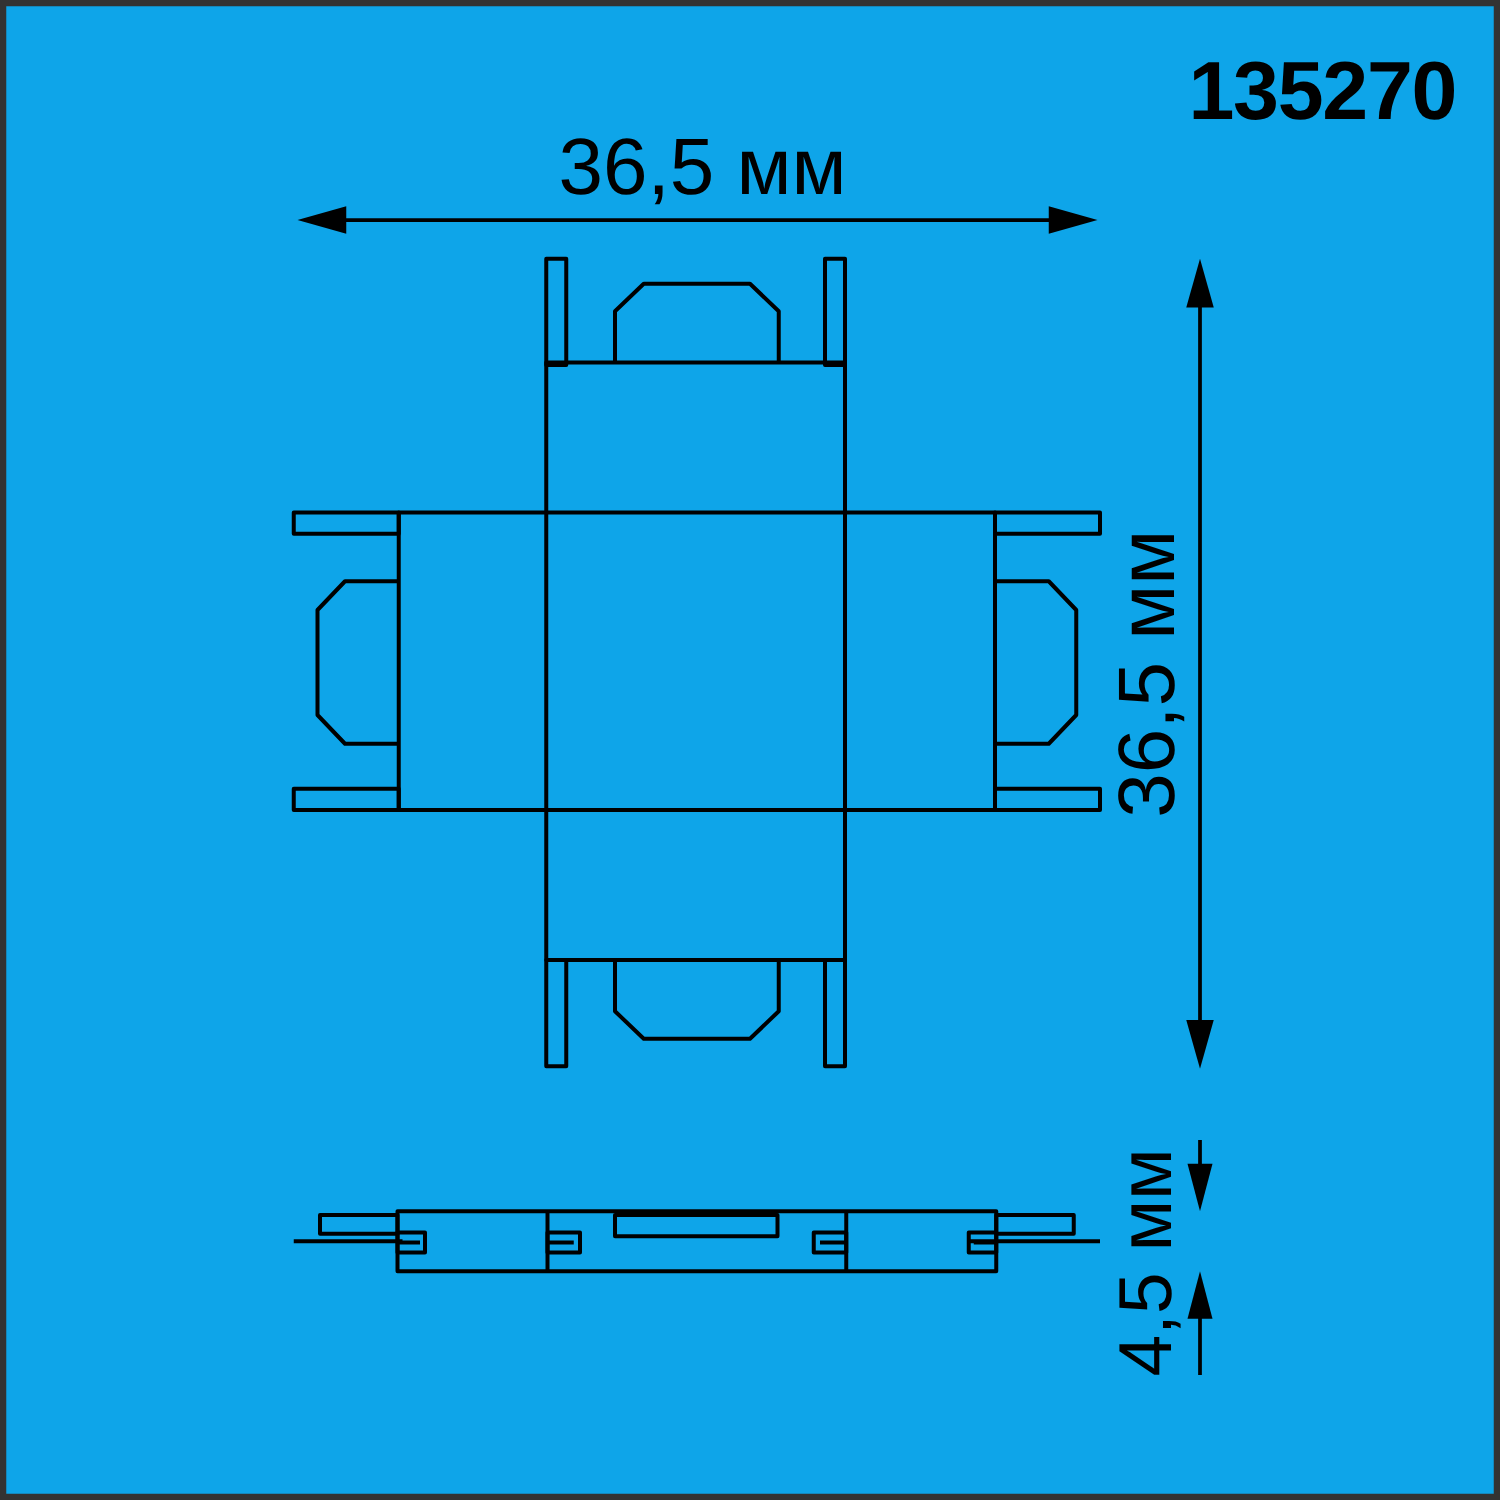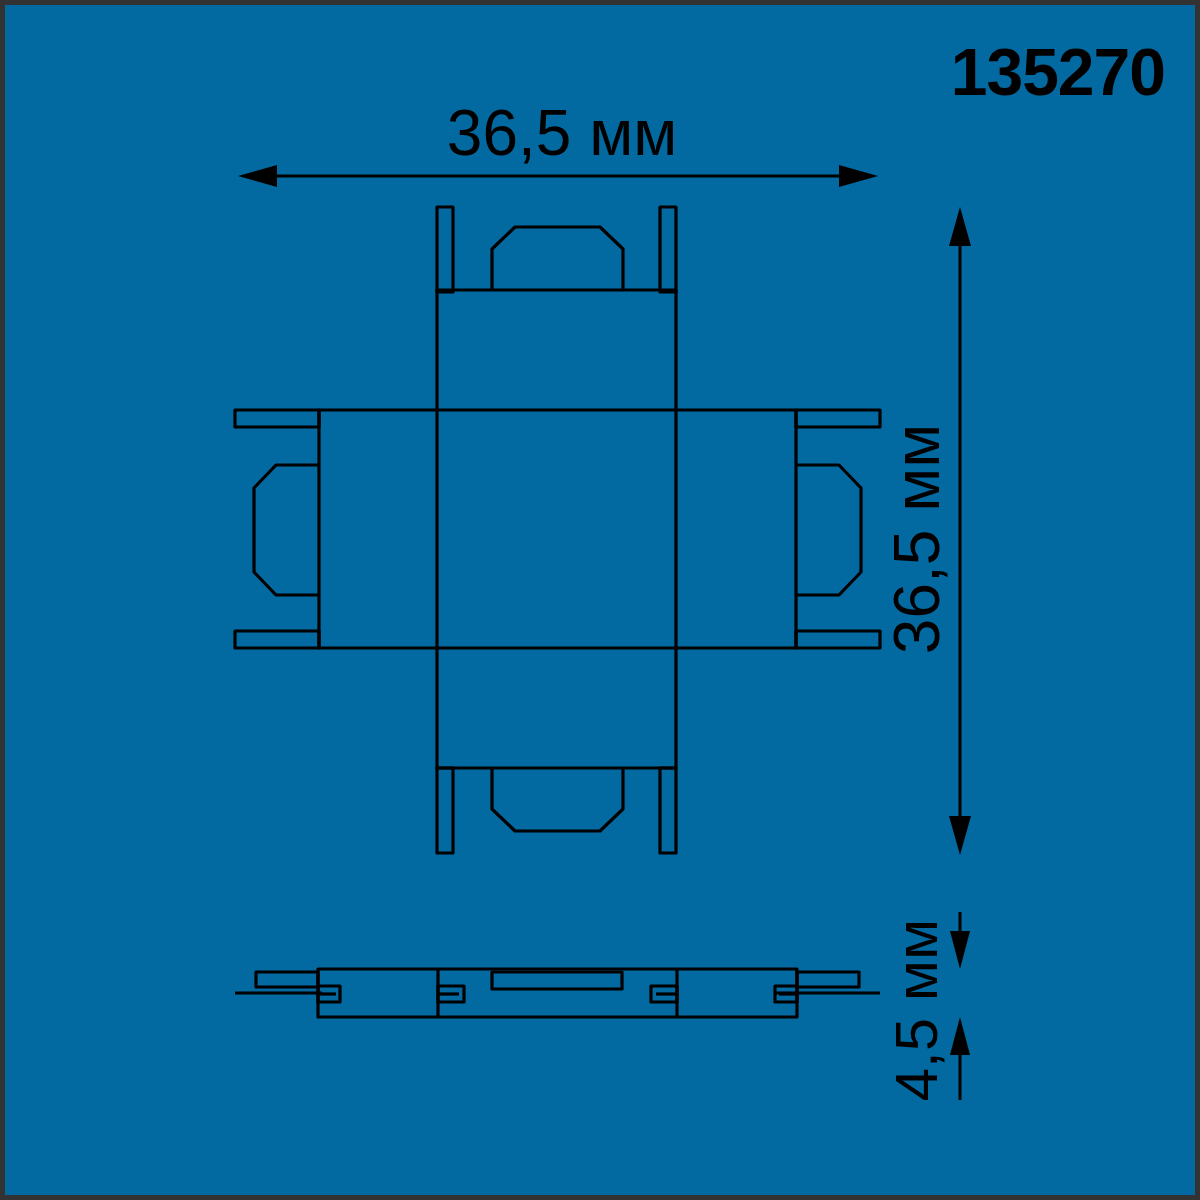--- a/index.html
+++ b/index.html
@@ -2,21 +2,21 @@
 <html><head>
 <meta charset="utf-8">
 <style>
   html, body { margin: 0; padding: 0; background: #ffffff; }
   .page {
     position: relative;
     width: 1200px;
     height: 1200px;
     box-sizing: border-box;
     border: 5px solid #333333;
-    background: #0369a1;
+    background: #0ea5e9;
     font-family: "Liberation Sans", sans-serif;
     overflow: hidden;
   }
   .drawing-svg {
     position: absolute;
     left: -5px;
     top: -5px;
     width: 1200px;
     height: 1200px;
   }

